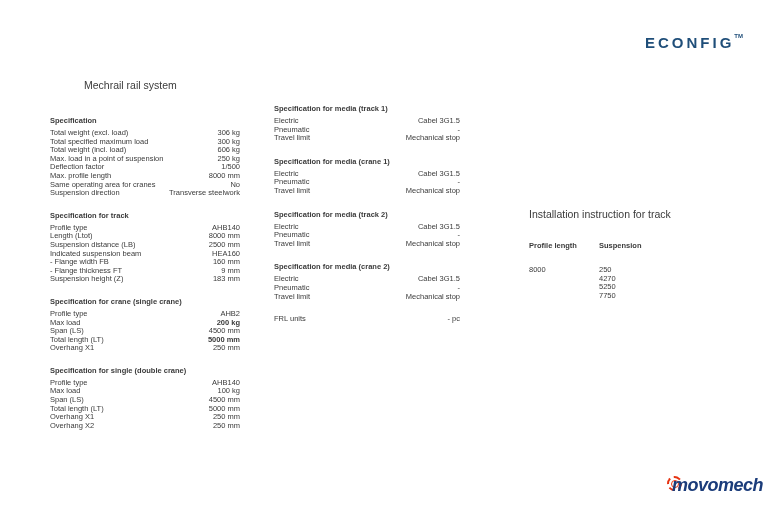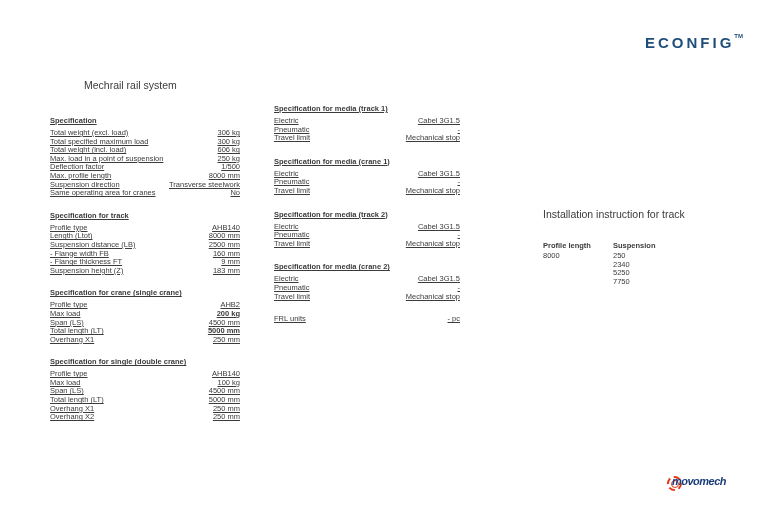--- a/index.html
+++ b/index.html
@@ -10,50 +10,50 @@
   
   .brand { position: absolute; top: 34px; right: 25px; color: #1f4e79;
            font-size: 15px; font-weight: bold; letter-spacing: 3px; }
   .brand .tm { font-size: 6px; letter-spacing: 0; vertical-align: super; position: relative; top: -4px; }
 
   
   .page-title { position: absolute; left: 64px; top: 79px; font-size: 10.5px;
                 font-weight: normal; color: #3b3b3b; margin-left: 20px; }
 
   
-  .col { position: absolute; font-size: 7.5px; line-height: 8.6px; text-decoration: underline; }
+  .col { position: absolute; font-size: 7.5px; line-height: 8.6px; }
   .col-left   { left: 50px;  top: 116px; width: 190px; }
   .col-middle { left: 274px; top: 104px; width: 186px; }
 
   section { margin-bottom: 13px; }
   .col-middle section { margin-bottom: 14px; }
   section h3 { font-size: 7.5px; line-height: 9px; font-weight: bold; margin-bottom: 4px; color: #3b3b3b; }
 
   .row { display: flex; justify-content: space-between; line-height: 8.6px; }
   .row .lbl { text-align: left; white-space: nowrap; }
   .row .val { text-align: center; white-space: nowrap; }
   .row .val.bold { font-weight: bold; margin-left: 43px; }
 
   .frl-row { display: flex; justify-content: space-between; margin-top: 0; line-height: 8.6px; }
 
   
-  .col-right { position: absolute; left: 543px; top: 208px; }
+  .col-right { position: absolute; left: 529px; top: 208px; }
   .inst-heading { font-size: 10.5px; font-weight: normal; color: #3b3b3b; }
   .inst-table { display: flex; margin-top: 22px; font-size: 7.5px; line-height: 8.8px; }
   .inst-col-1 { width: 70px; }
   .inst-col-2 { width: 60px; }
-  .inst-table .th { font-weight: bold; margin-bottom: 1px; }
+  .inst-table .th { font-weight: bold; margin-bottom: 15px; }
 
   
   .movomech { position: absolute; left: 667px; top: 473px; width: 80px; height: 26px; }
   .movomech .gear { position: absolute; left: 0; top: 3px; width: 15px; height: 15px;
                     border: 2.5px dashed #e63312; border-radius: 50%; }
   .movomech .gear::after { content: ""; position: absolute; left: 2px; top: 2px; width: 6px; height: 6px;
                     border: 1.5px solid #e63312; border-radius: 50%; }
-  .movomech .mm-text { position: absolute; left: 5px; top: 2px; font-size: 11px; font-weight: bold;
+  .movomech .mm-text { position: absolute; left: 5px; top: 2px; font-size: 18px; font-weight: bold;
                     font-style: italic; color: #1b3c7a; letter-spacing: -0.5px; }
 </style>
 </head>
 <body>
 
 <div class="sheet">
 
   <div class="brand">
     <span>ECONFIG</span><span class="tm">TM</span>
   </div>
@@ -82,43 +82,47 @@
           </div>
           <div class="row">
             <span class="lbl">Deflection factor</span>
             <span class="val">1/500</span>
           </div>
           <div class="row">
             <span class="lbl">Max. profile length</span>
             <span class="val">8000 mm</span>
           </div>
           <div class="row">
+            <span class="lbl">Same operating area for cranes</span>
+            <span class="val">No</span>
+          </div>
+          <div class="row">
             <span class="lbl">Suspension direction</span>
             <span class="val">Transverse steelwork</span>
           </div>
-          <div class="row">
-            <span class="lbl">Same operating area for cranes</span>
-            <span class="val">No</span>
-          </div>
         </div>
     </section>
     <section>
       <h3>Specification for track</h3>
       <div>
           <div class="row">
             <span class="lbl">Profile type</span>
             <span class="val">AHB140</span>
           </div>
           <div class="row">
             <span class="lbl">Length (Ltot)</span>
             <span class="val">8000 mm</span>
           </div>
           <div class="row">
             <span class="lbl">Suspension distance (LB)</span>
             <span class="val">2500 mm</span>
+          </div>
+          <div class="row">
+            <span class="lbl">Indicated suspension beam</span>
+            <span class="val">HEA160</span>
           </div>
           <div class="row">
             <span class="lbl">- Flange width FB</span>
             <span class="val">160 mm</span>
           </div>
           <div class="row">
             <span class="lbl">- Flange thickness FT</span>
             <span class="val">9 mm</span>
           </div>
           <div class="row">
@@ -262,21 +266,21 @@
     <h2 class="inst-heading">Installation instruction for track</h2>
     <div class="inst-table">
       <div class="inst-col-1">
         <div class="th">Profile length</div>
         <div class="td">8000</div>
       </div>
       <div class="inst-col-2">
         <div class="th">Suspension</div>
         <div>
             <div class="td">250</div>
-            <div class="td">2340</div>
+            <div class="td">4270</div>
             <div class="td">5250</div>
             <div class="td">7750</div>
           </div>
       </div>
     </div>
   </div>
 
   <div class="movomech">
     <span class="gear"></span>
     <span class="mm-text">movomech</span>

